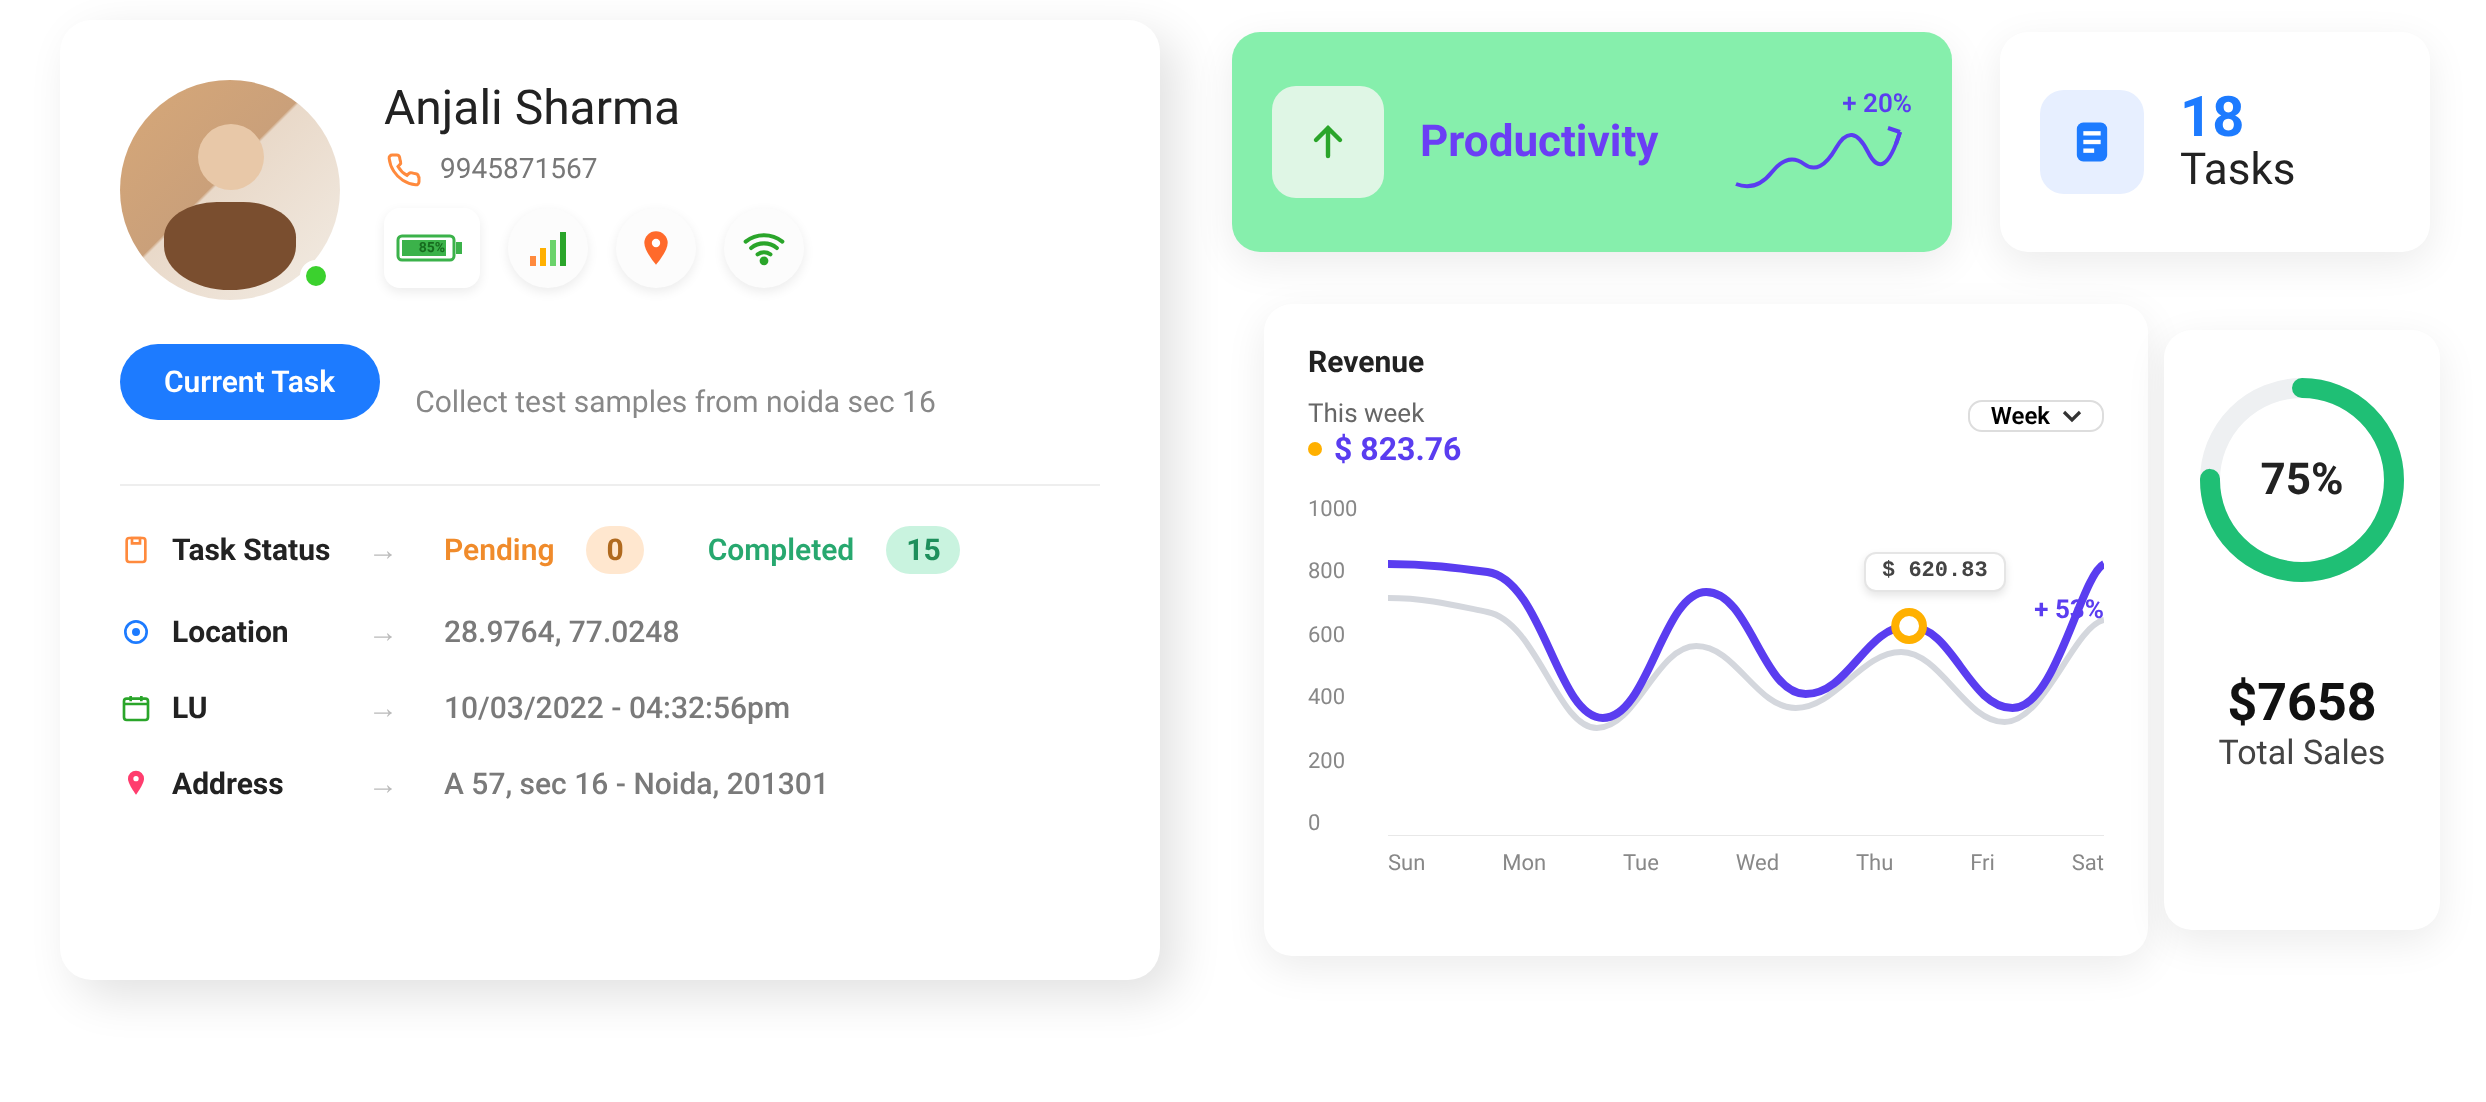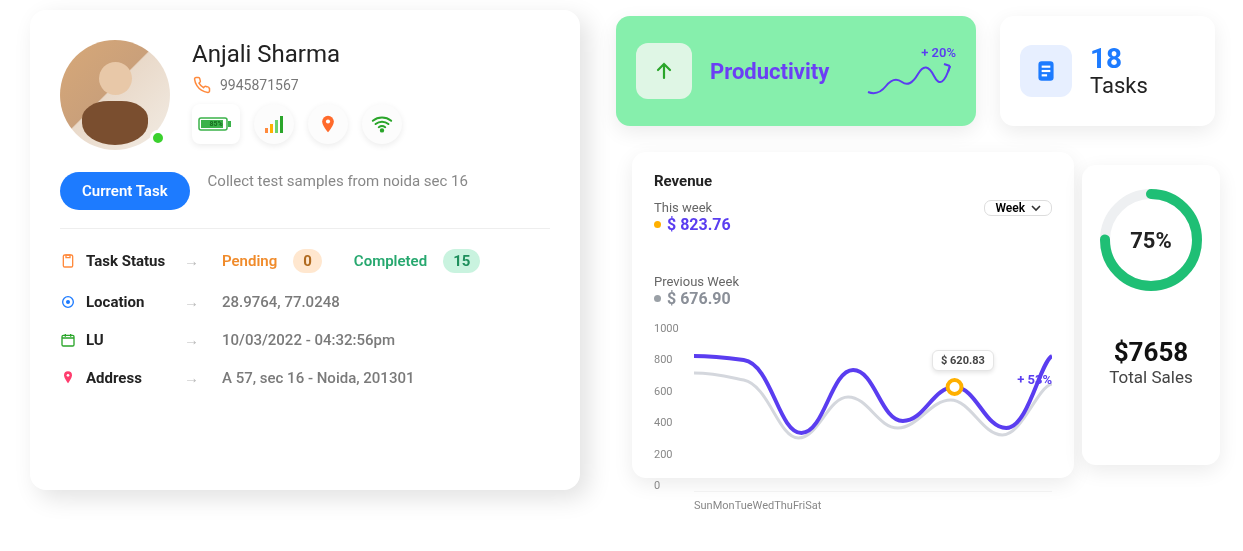--- a/index.html
+++ b/index.html
@@ -30,21 +30,21 @@
   background:#3bd12e; border:3px solid #fff;
 }
 .p-name { font-size: 24px; font-weight: 400; color:#222; margin-bottom: 8px;}
 .row-pill { display:flex; align-items:center; gap:8px; font-size:14px; color:#777; margin-bottom:6px;}
 .row-pill .ico { width:20px; display:flex; justify-content:center;}
 .attend-label{ color:#3bb24a; font-weight:600;}
 .attend-time{ color:#9a9a9a; }
 .chips{ display:flex; gap:14px; margin-top:10px;}
 .chip{ width:40px; height:40px; border-radius:50%; background:#fcfcfc; box-shadow:0 2px 6px rgba(0,0,0,0.08); display:flex; align-items:center; justify-content:center; font-size:9px; }
 .battery{ border-radius:8px; width:48px; background:#fff;}
-.current-row{ display:flex; align-items:flex-start; gap:18px; margin-top:22px; padding-bottom:18px; border-bottom:1px solid #eee;}
+.current-row{ display:flex; align-items:flex-end; gap:18px; margin-top:22px; padding-bottom:32px; border-bottom:1px solid #eee;}
 .btn-blue{ background:#1d7bff; color:#fff; border:none; border-radius:22px; padding:10px 22px; font-size:15px; font-weight:600; cursor:pointer;}
 .current-text{ color:#888; font-size:15px;}
 .detail-row{ display:flex; align-items:center; gap:14px; margin-top:20px; font-size:15px;}
 .detail-label{ width:110px; font-weight:700; color:#222; display:flex; align-items:center; gap:10px;}
 .arrow{ color:#bbb; width:24px;}
 .pending{ color:#f08b2b; font-weight:600;}
 .badge-orange{ background:#ffe7cf; color:#b06a1f; padding:3px 10px; border-radius:12px; font-weight:700; margin-left:2px;}
 .completed{ color:#27a86f; font-weight:600; margin-left:18px;}
 .badge-green{ background:#c9f3df; color:#1e8f5c; padding:3px 10px; border-radius:12px; font-weight:700; margin-left:2px;}
 .detail-val{ color:#7a7a7a; font-weight:500;}
@@ -66,35 +66,35 @@
 .tasks-ico{ width:52px; height:52px; border-radius:12px; background:#e7efff; display:flex; align-items:center; justify-content:center;}
 .tasks-num{ color:#1d7bff; font-size:28px; font-weight:700; line-height:1;}
 .tasks-label{ font-size:22px; color:#222; }
 
 .revenue-card{
   position:absolute; left:632px; top:152px; width:442px; height:326px; background:#fff;
   border-radius:14px; box-shadow:0 6px 20px rgba(0,0,0,0.08); padding:20px 22px;
 }
 .rev-title{ font-weight:700; color:#222; font-size:15px;}
 .rev-head{ display:flex; align-items:flex-start; justify-content:space-between; margin-top:10px;}
-.rev-series{ display:flex; gap:40px;flex-direction:column;}
+.rev-series{ display:flex; gap:40px;}
 .rev-block .lbl{ font-size:13px; color:#666; }
 .rev-block .val{ font-size:16px; font-weight:700; display:flex; align-items:center; gap:6px;}
 .dot{ width:7px; height:7px; border-radius:50%; display:inline-block;}
 .dot-y{ background:#ffb000;}
 .dot-g{ background:#9aa0a6;}
 .val-blue{ color:#5a3df0;}
 .val-grey{ color:#8a8f98;}
 .week-dd{ border:1px solid #ddd; background:#fff; border-radius:7px; padding:0 10px; font-size:12px; font-weight:600; cursor:pointer; display:flex; gap:6px; align-items:center;}
 .chart-area{ position:relative; margin-top:14px; height:190px;}
 .ylabels{ position:absolute; left:0; top:0; bottom:20px; width:36px; display:flex; flex-direction:column; justify-content:space-between; font-size:11px; color:#888;}
 .plot{ position:absolute; left:40px; right:0; top:0; bottom:20px;}
-.xlabels{ position:absolute; left:40px; right:0; bottom:0; display:flex; font-size:11px; color:#888;}
+.xlabels{ position:absolute; left:40px; right:0; bottom:0; display:flex; justify-content:space-between; font-size:11px; color:#888;}
 .pct53{ position:absolute; right:0; top:50px; color:#5a3df0; font-size:13px; font-weight:700;}
-.tooltip{ position:absolute; background:#fff; border:1px solid #e5e5e5; border-radius:6px; padding:3px 8px; font-size:11px; font-weight:700; color:#444; box-shadow:0 2px 4px rgba(0,0,0,0.1);}
+.tooltip{ position:absolute; background:#fff; border:1px solid #e5e5e5; border-radius:6px; padding:3px 8px; font-size:11px; font-weight:700; color:#444; box-shadow:0 2px 4px rgba(0,0,0,0.1);font-family:Liberation Mono, monospace;}
 
 .sales-card{
   position:absolute; left:1082px; top:165px; width:138px; height:300px; background:#fff; border-radius:14px;
   box-shadow:0 6px 20px rgba(0,0,0,0.08); padding:22px 14px; display:flex; flex-direction:column; align-items:center; gap:24px;
 }
 .ring-wrap{ position:relative; width:106px; height:106px;}
 .ring-pct{ position:absolute; inset:0; display:flex; align-items:center; justify-content:center; font-size:22px; font-weight:700; color:#222;}
 .sales-amt{ font-size:26px; font-weight:700; color:#111; margin-top:20px;}
 .sales-lbl{ font-size:17px; color:#444;}
 </style>
@@ -246,27 +246,20 @@
   <div class="rev-title">Revenue</div>
   <div class="rev-head">
     <div class="rev-series">
       <div class="rev-block">
         <div class="lbl">This week</div>
         <div class="val val-blue">
             <span class="dot dot-y"></span>
             <span>$ 823.76</span>
           </div>
       </div>
-      <div class="rev-block">
-        <div class="lbl">Previous Week</div>
-        <div class="val val-grey">
-            <span class="dot dot-g"></span>
-            <span>$ 676.90</span>
-          </div>
-      </div>
     </div>
     <div class="week-dd">
       <span>Week</span>
       <svg width="10" height="10" viewBox="0 0 10 10">
           <path d="M1 3l4 4 4-4" fill="none" stroke="#333" stroke-width="1.6"></path>
         </svg>
     </div>
   </div>
 
   <div class="chart-area">

